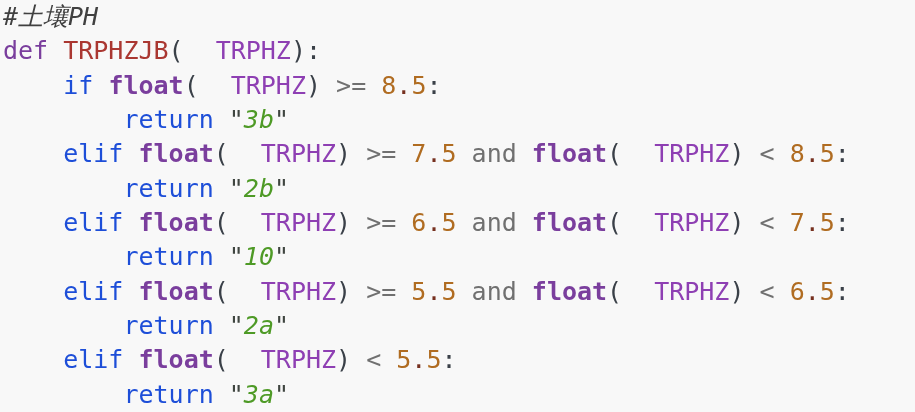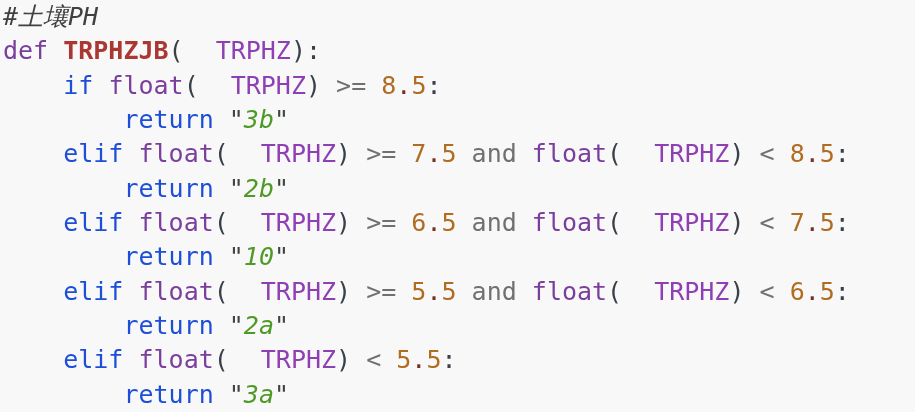--- a/index.html
+++ b/index.html
@@ -17,22 +17,22 @@
     font-family: inherit;
     font-size: 25px;
     white-space: pre;
   }
   .code-line {
     height: 34.333px;
     line-height: 34.333px;
   }
   .tok { font-style: normal; font-weight: normal; }
   .tok-comment  { font-style: italic; }
-  .tok-function { font-weight: bold; }
-  .tok-builtin  { font-weight: normal; text-align: right; }
+  .tok-function { font-weight: normal; }
+  .tok-builtin  { font-weight: bold; text-align: right; }
 </style>
 <style>.tok-comment{color:#404040;}
 .tok-storage{color:#7A3E9D;margin-top:37px;}
 .tok-keyword{color:#1d4ed8;}
 .tok-builtin{color:#7A3E9D;}
 .tok-function{color:#AA3731;}
 .tok-variable{color:#8E3FB3;margin-left:32px;}
 .tok-operator{color:#707070;}
 .tok-number{color:#B06C21;}
 .tok-numdot{color:#76301F;}

